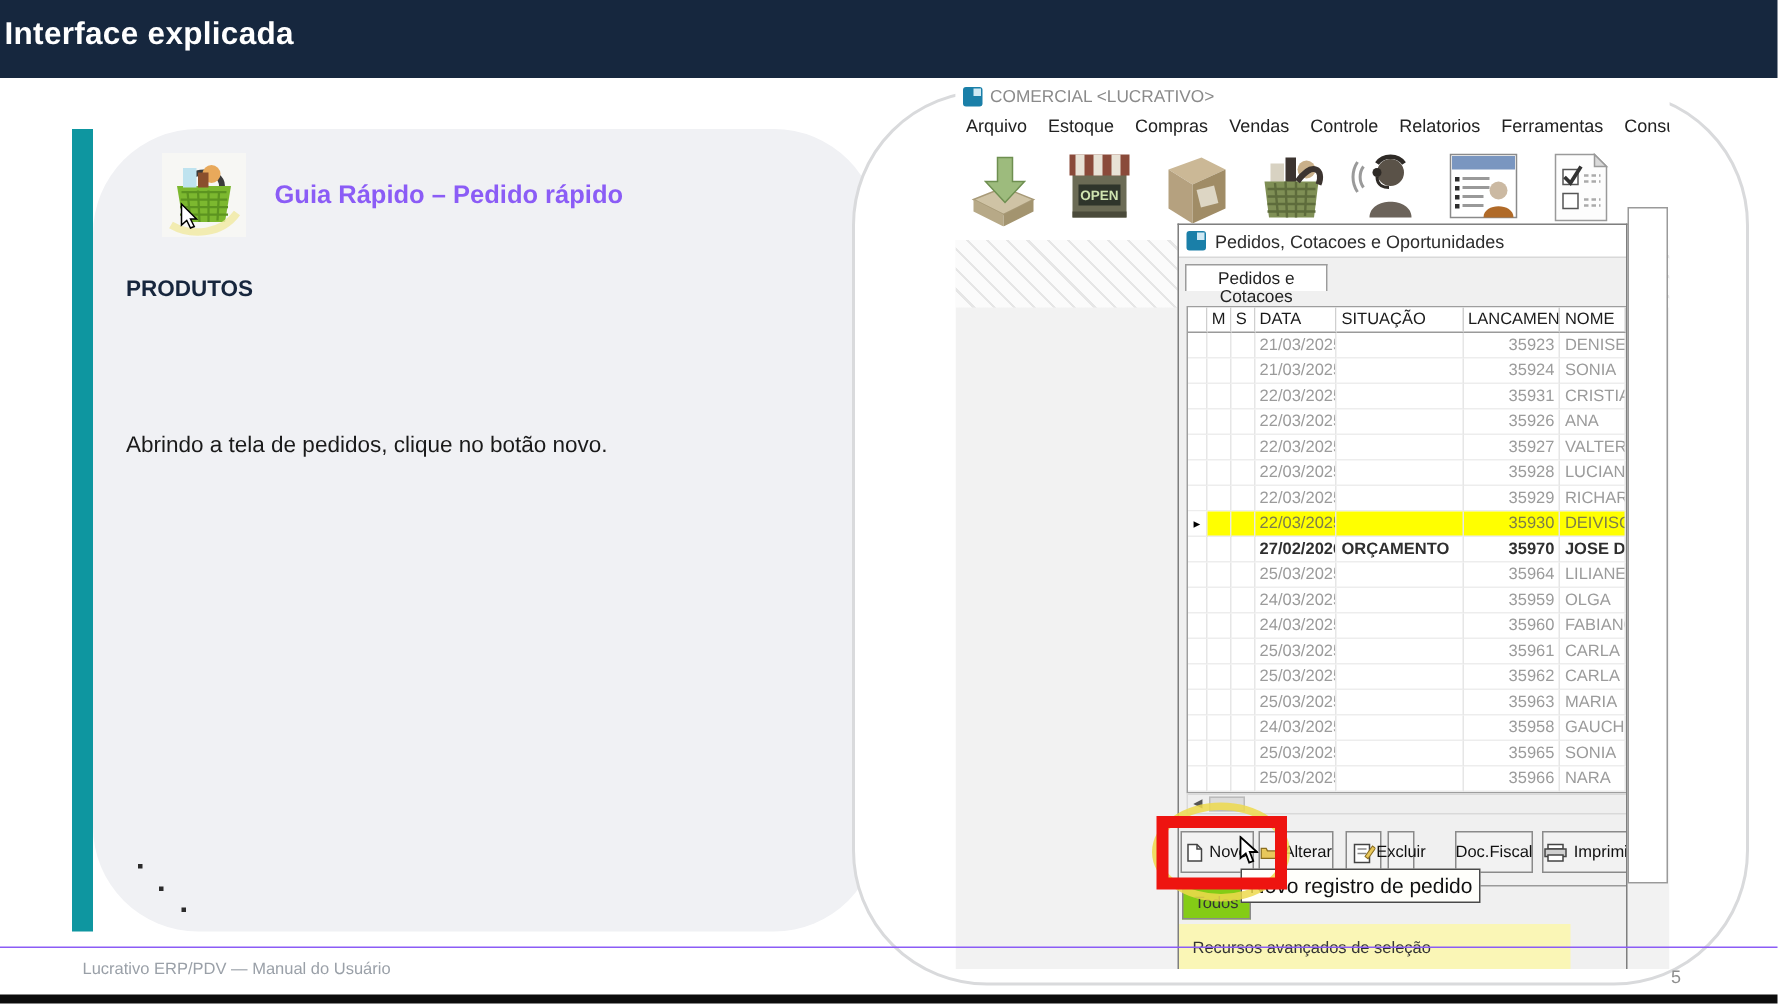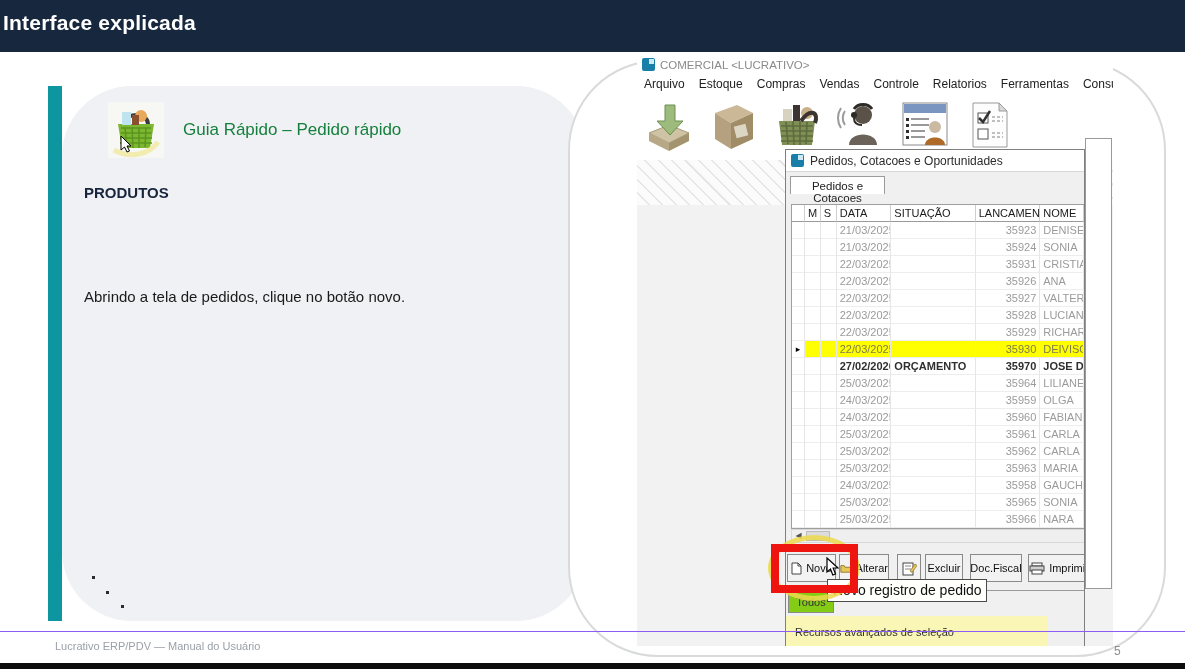--- a/index.html
+++ b/index.html
@@ -15,21 +15,21 @@
   #right-card { left:568px; top:60px; width:598px; height:597px; background:#fff;
                 border:2px solid #D9DADC; border-radius:90px; z-index:3; }
   .deco-dot { width:3px; height:3px; background:#2b2b2b; z-index:4; }
   #footer-band { left:0; top:631px; width:1185px; height:32px; border-top:1px solid #8b5cf6; z-index:6;text-align:center; }
   #footer-text { position:absolute; left:55px; top:8px; font-size:11px; color:#9aa0a8; }
   #page-number { left:1114px; top:644px; font-size:12px; color:#8e8e8e; z-index:7; }
   #bottom-bar { left:0; top:663px; width:1185px; height:6px; background:#0c0c0c; z-index:10; }
 
   
   #guide-icon { left:108px; top:102px; width:56px; height:56px; z-index:5; }
-  #guide-title { left:183px; top:120px; width:360px; font-size:17px; font-weight:normal; color:#15803d; z-index:5; }
+  #guide-title { left:183px; top:120px; width:360px; font-size:17px; font-weight:bold; color:#8b5cf6; z-index:5; }
   #guide-subtitle { left:84px; top:184px; font-size:15px; font-weight:bold; color:#17263D; z-index:5; }
   #guide-body { left:84px; top:248px; width:420px; font-size:15px; color:#1a1a1a; z-index:5;margin-top:40px; }
 
   
   #app { left:637px; top:55px; width:476px; height:591px; background:#fff; z-index:5; overflow:hidden; font-size:11px; }
   #app-titlebar { left:0; top:0; width:476px; height:20px; background:#fff; }
   #app-title { position:absolute; left:23px; top:4px; font-size:11.5px; color:#8a8a8a; }
   .mini-book { width:13px; height:13px; background:#1a7fa8; position:absolute; left:5px; top:3px; border-radius:2px; }
   .mini-book:after { content:""; position:absolute; right:1px; top:1px; width:5px; height:5px; background:#cfe9f4; }
   #menu-bar { left:0; top:20px; width:476px; height:18px; background:#fff; display:flex; align-items:center; }
@@ -61,21 +61,21 @@
   .row-highlight .cell { background:#FFFF00; color:#7d7d4a; }
   .row-highlight .c0 { background:#fff; color:#000; font-size:9px; text-align:center; }
   .row-bold .cell { color:#2f2f2f; font-weight:bold; }
   #h-scroll { left:5px; top:379px; width:294px; height:14px; background:#efefef; border:1px solid #d9d9d9; z-index:1; }
   #h-scroll .arrow { position:absolute; left:0; top:0; width:13px; height:12px; font-size:8px; color:#555;
                      text-align:center; line-height:12px; }
   #h-scroll .thumb { position:absolute; left:14px; top:1px; width:24px; height:10px; background:#dcdcdc; border:1px solid #bbb; }
   .win-btn { position:absolute; top:404px; height:28px; background:#f2f2f2; border:1px solid #8a8a8a;
              font-size:11px; color:#111; display:flex; align-items:center; justify-content:center; gap:4px; z-index:2; }
   .btn-novo{left:1px; width:49px;} .btn-alterar{left:53px; width:50px;} .btn-notepad{left:111px; width:24px;}
-  .btn-excluir{left:139px; width:38px;align-items:center;} .btn-fiscal{left:184px; width:52px;} .btn-imprimir{left:242px; width:62px;}
+  .btn-excluir{left:139px; width:18px;align-items:center;} .btn-fiscal{left:184px; width:52px;} .btn-imprimir{left:242px; width:62px;}
   #panel-bottom-line { left:0; top:440px; width:300px; height:0; border-top:1px solid #9a9a9a; z-index:2; }
   #todos-button { left:2px; top:441px; width:46px; height:22px; background:#84cc16; border:1px solid #8a8a8a;
                   font-size:11px; color:#333; text-align:center; line-height:20px; z-index:3; }
   #tooltip { left:41px; top:429px; width:160px; height:23px; background:#fffffb; border:1px solid #4a4a4a;
              font-size:14px; color:#111; line-height:21px; padding-left:5px; white-space:nowrap;
              overflow:hidden; z-index:4; }
   #note { left:0; top:466px; width:261px; height:36px; background:#FAF6B6; z-index:1; }
   #note span { position:absolute; left:9px; top:10px; font-size:11px; color:#333; }
 
   
@@ -139,20 +139,34 @@
     <div class="tool-slot">
       <svg width="52" height="52" viewBox="0 0 52 52">
         <path d="M6 34 L26 26 L46 34 L26 44 Z" fill="#cfc3a5" stroke="#a89a78"></path>
         <path d="M6 34 L6 42 L26 52 L26 44 Z" fill="#b7a987"></path>
         <path d="M26 44 L26 52 L46 42 L46 34 Z" fill="#a3946f"></path>
         <path d="M22 6 L32 6 L32 22 L40 22 L27 36 L14 22 L22 22 Z" fill="#9dbb7d" stroke="#6e8f50"></path>
       </svg>
     </div>
     <div class="tool-slot">
       <svg width="52" height="52" viewBox="0 0 52 52">
+        <rect x="8" y="16" width="36" height="30" fill="#6b6b55"></rect>
+        <g>
+          <rect x="6" y="4" width="40" height="14" fill="#8a4a3a"></rect>
+          <rect x="10" y="4" width="6" height="14" fill="#e8e2d6"></rect>
+          <rect x="22" y="4" width="6" height="14" fill="#e8e2d6"></rect>
+          <rect x="34" y="4" width="6" height="14" fill="#e8e2d6"></rect>
+        </g>
+        <rect x="12" y="24" width="28" height="14" fill="#2f352b"></rect>
+        <text x="26" y="34" font-size="9" font-weight="bold" fill="#cfe3b0" text-anchor="middle" font-family="Liberation Sans, sans-serif">OPEN</text>
+        <rect x="8" y="42" width="36" height="4" fill="#4a4a3a"></rect>
+      </svg>
+    </div>
+    <div class="tool-slot">
+      <svg width="52" height="52" viewBox="0 0 52 52">
         <path d="M8 14 L30 6 L46 14 L24 24 Z" fill="#cbb896"></path>
         <path d="M8 14 L8 40 L24 50 L24 24 Z" fill="#b5a17f"></path>
         <path d="M24 24 L24 50 L46 40 L46 14 Z" fill="#a08c66"></path>
         <rect x="28" y="26" width="12" height="12" fill="#ddd6c4" transform="rotate(-14 34 32)"></rect>
       </svg>
     </div>
     <div class="tool-slot">
       <svg width="52" height="52" viewBox="0 0 52 52">
         <rect x="22" y="6" width="7" height="18" fill="#3c3430"></rect>
         <rect x="12" y="10" width="9" height="14" fill="#d8d2c2"></rect>

